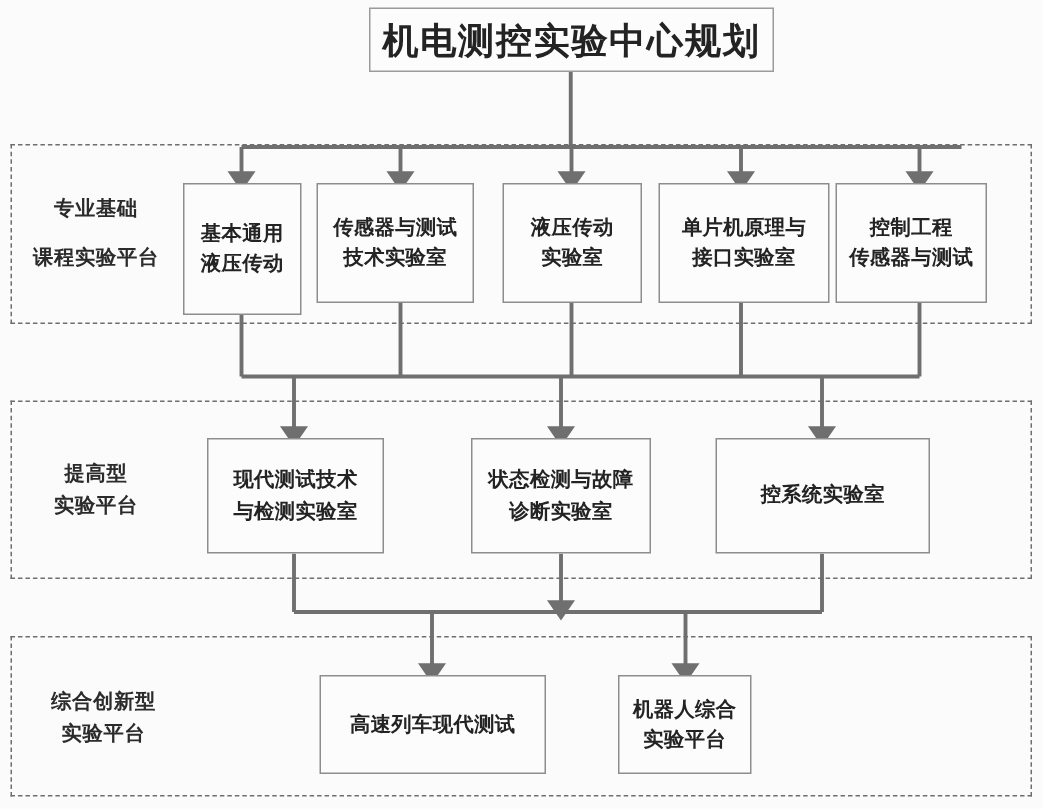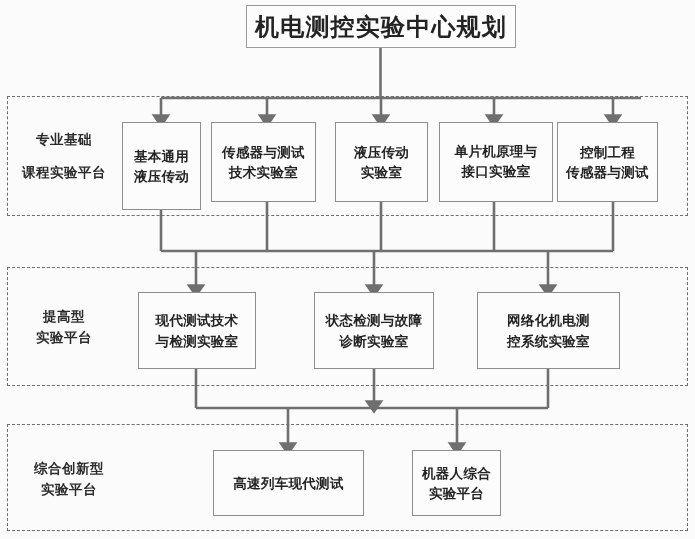--- a/index.html
+++ b/index.html
@@ -157,21 +157,20 @@
 
   <div class="node" style="left:138px; top:292px; width:118px; height:77px;">
     <span class="ln">现代测试技术</span>
     <span class="ln">与检测实验室</span>
   </div>
   <div class="node" style="left:314px; top:292px; width:120px; height:77px;text-align:center;">
     <span class="ln">状态检测与故障</span>
     <span class="ln">诊断实验室</span>
   </div>
   <div class="node" style="left:477px; top:292px; width:143px; height:77px;">
-    <span class="ln">网络化机电测</span>
     <span class="ln">控系统实验室</span>
   </div>
 
   <div class="tier-band" style="left:7px; top:424px; width:681px; height:107px;"></div>
   <div class="tier-label" style="left:14px; top:448px; width:110px; height:62px;">
     <span class="ln">综合创新型</span>
     <span class="ln">实验平台</span>
   </div>
 
   <div class="node" style="left:213px; top:450px; width:151px; height:66px;">

